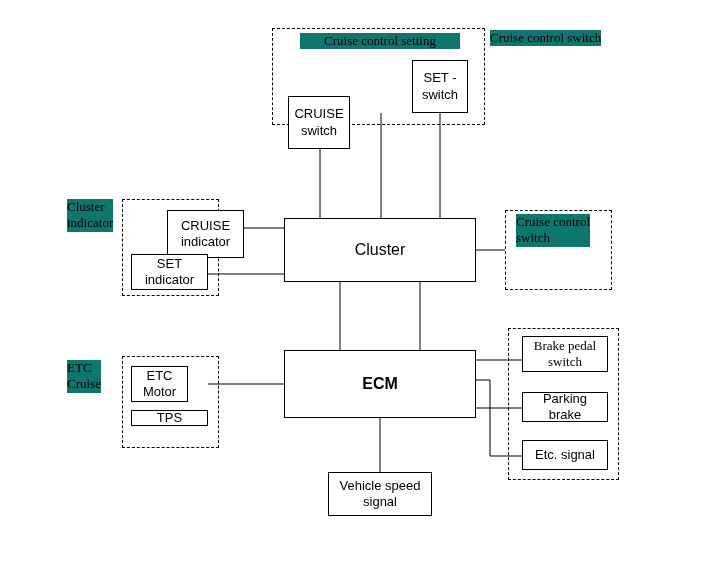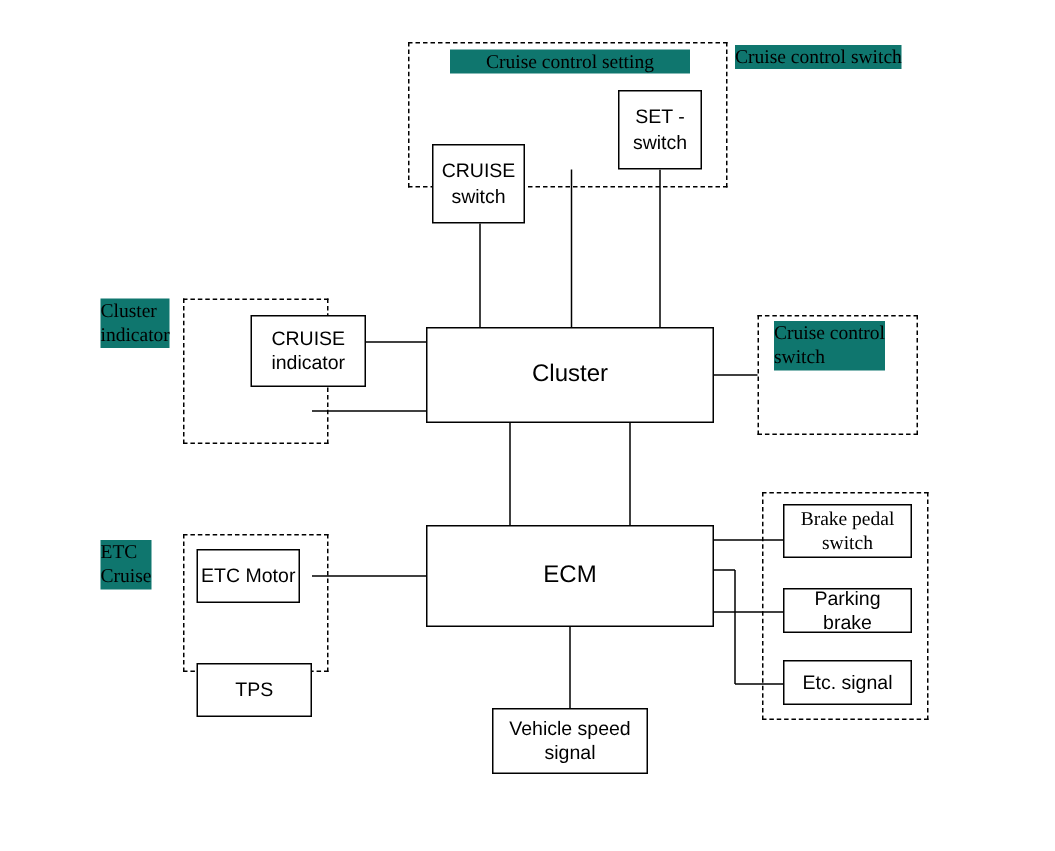--- a/index.html
+++ b/index.html
@@ -89,35 +89,37 @@
   <div class="box" style="left:288px; top:60px; width:62px; height:53px;margin-top:36px;">CRUISE
 switch</div>
   <div class="box" style="left:412px; top:60px; width:56px; height:53px;">SET -
 switch</div>
 
   <div class="label" style="left:67px; top:199px;">Cluster
 indicator</div>
   <div class="dashed-group" style="left:122px; top:199px; width:97px; height:97px;"></div>
   <div class="box" style="left:131px; top:210px; width:77px; height:48px;margin-left:36px;">CRUISE
 indicator</div>
+  <div class="box" style="left:131px; top:254px; width:77px; height:36px;">SET
+indicator</div>
 
   <div class="box big" style="left:284px; top:218px; width:192px; height:64px;">Cluster</div>
 
   <div class="dashed-group" style="left:505px; top:210px; width:107px; height:80px;"></div>
   <div class="label" style="left:516px; top:214px;">Cruise control
 switch</div>
 
   <div class="label" style="left:67px; top:360px;">ETC
 Cruise</div>
   <div class="dashed-group" style="left:122px; top:356px; width:97px; height:92px;"></div>
-  <div class="box" style="left:131px; top:366px; width:69px; height:36px;">ETC
+  <div class="box" style="left:131px; top:366px; width:57px; height:36px;">ETC
 Motor</div>
-  <div class="box" style="left:131px; top:410px; width:77px; height:36px;margin-top:32px;">TPS</div>
+  <div class="box" style="left:131px; top:410px; width:77px; height:16px;">TPS</div>
 
-  <div class="box big" style="left:284px; top:350px; width:192px; height:68px;">ECM</div>
+  <div class="box big" style="left:284px; top:350px; width:192px; height:68px;font-weight:bold;">ECM</div>
 
   <div class="dashed-group" style="left:508px; top:328px; width:111px; height:152px;"></div>
   <div class="box" style="left:522px; top:336px; width:86px; height:36px;font-family:Liberation Serif, serif;">Brake pedal
 switch</div>
   <div class="box" style="left:522px; top:392px; width:86px; height:30px;">Parking brake</div>
   <div class="box" style="left:522px; top:440px; width:86px; height:30px;">Etc. signal</div>
 
   <div class="box" style="left:328px; top:472px; width:104px; height:44px;">Vehicle speed
 signal</div>
 

